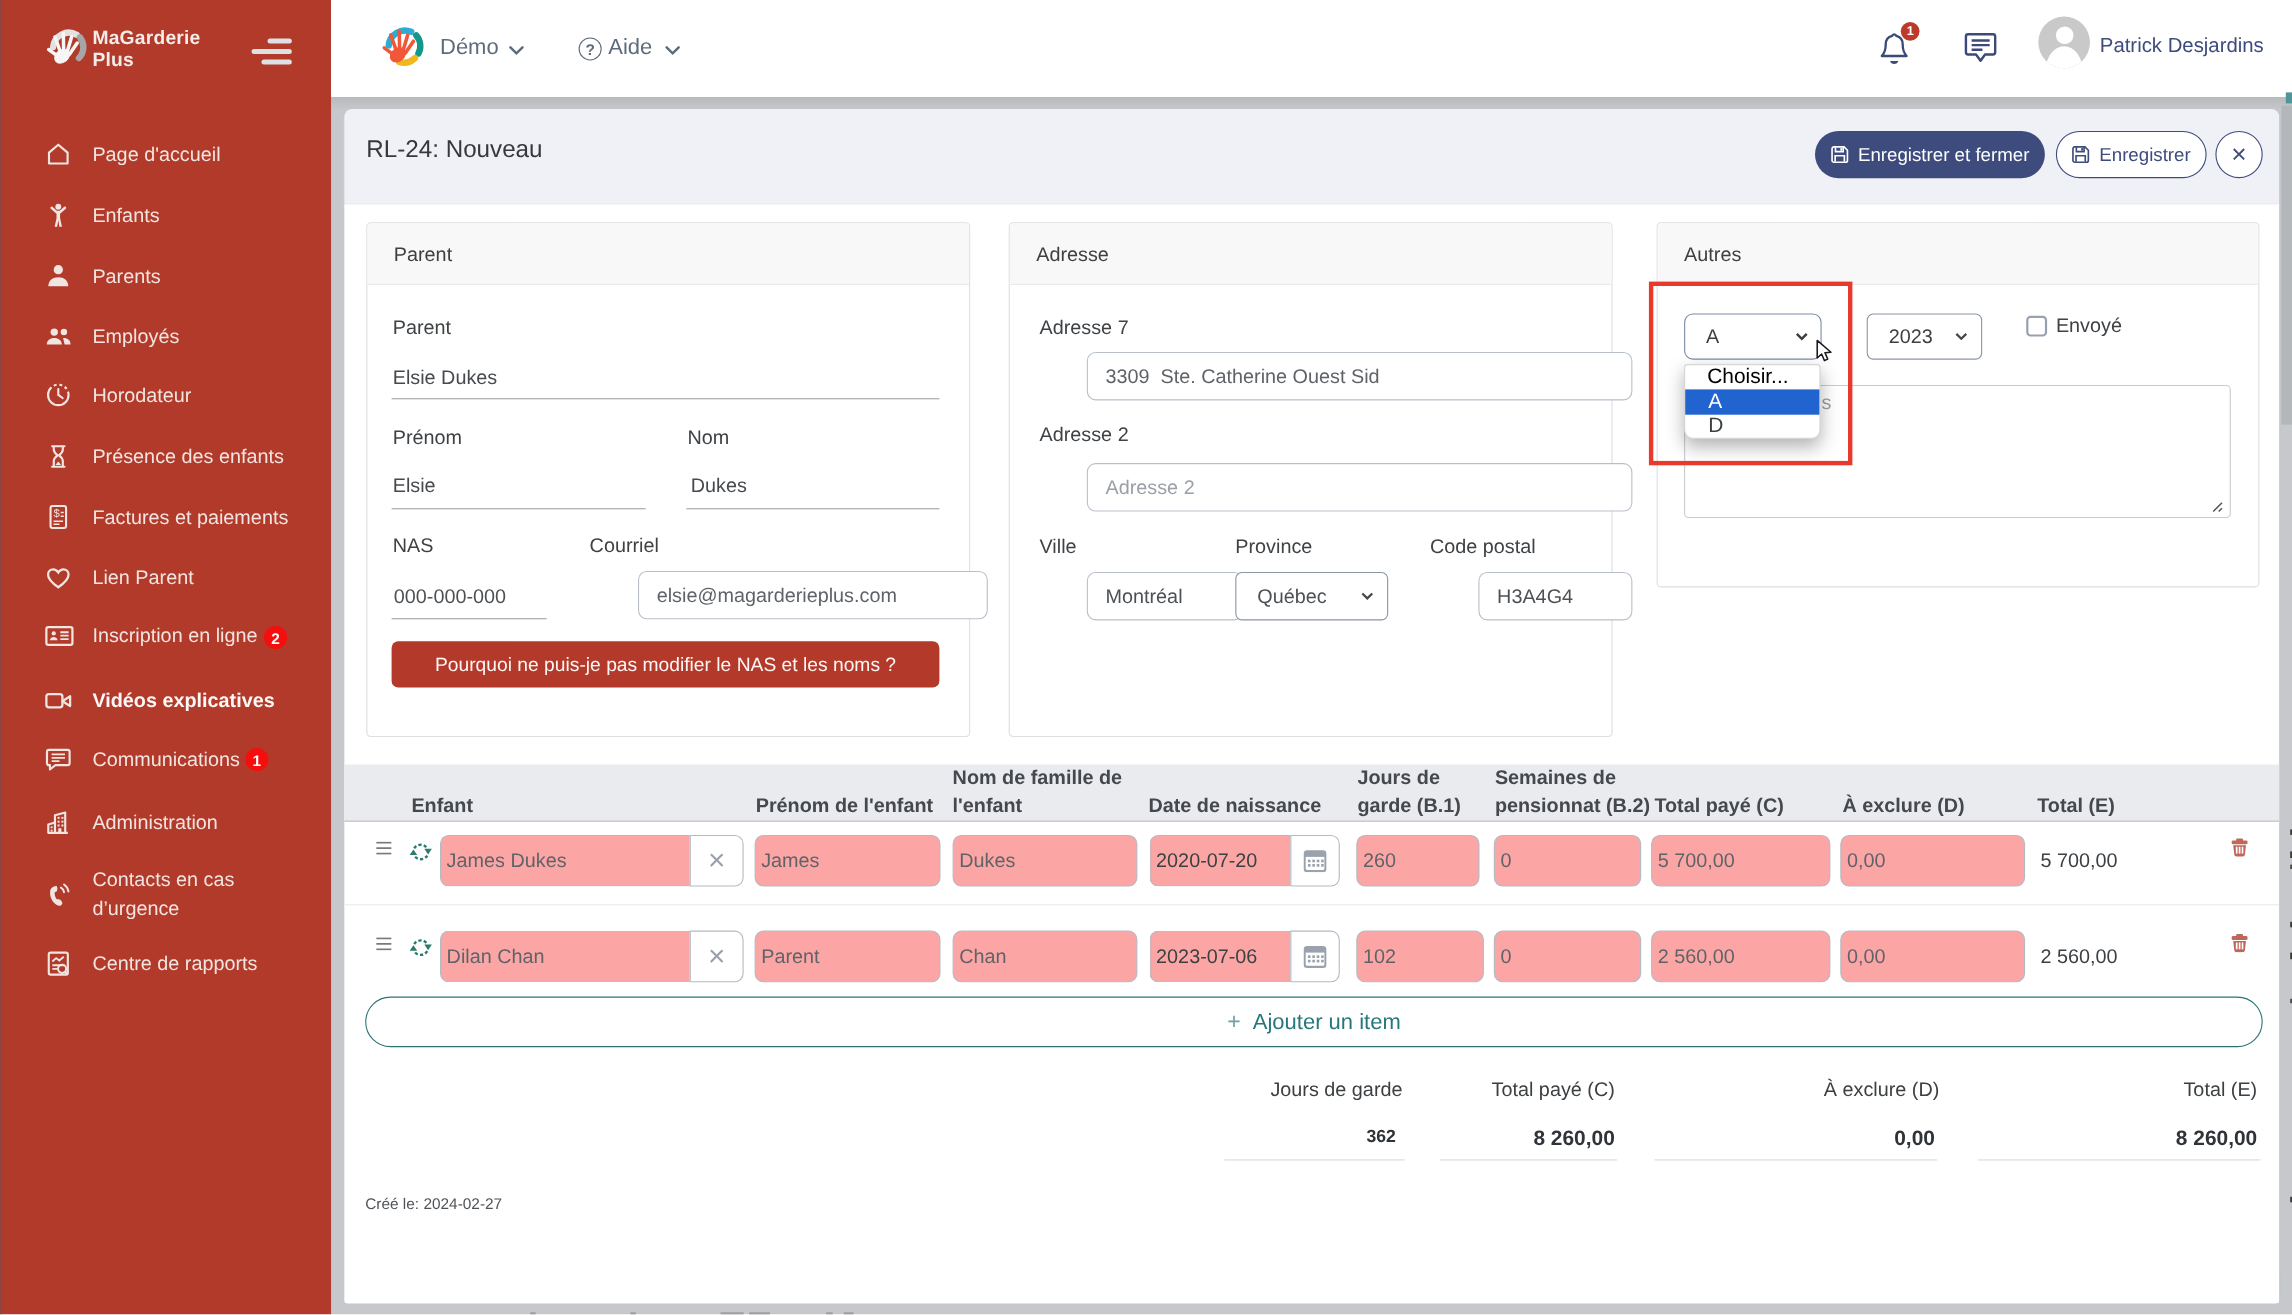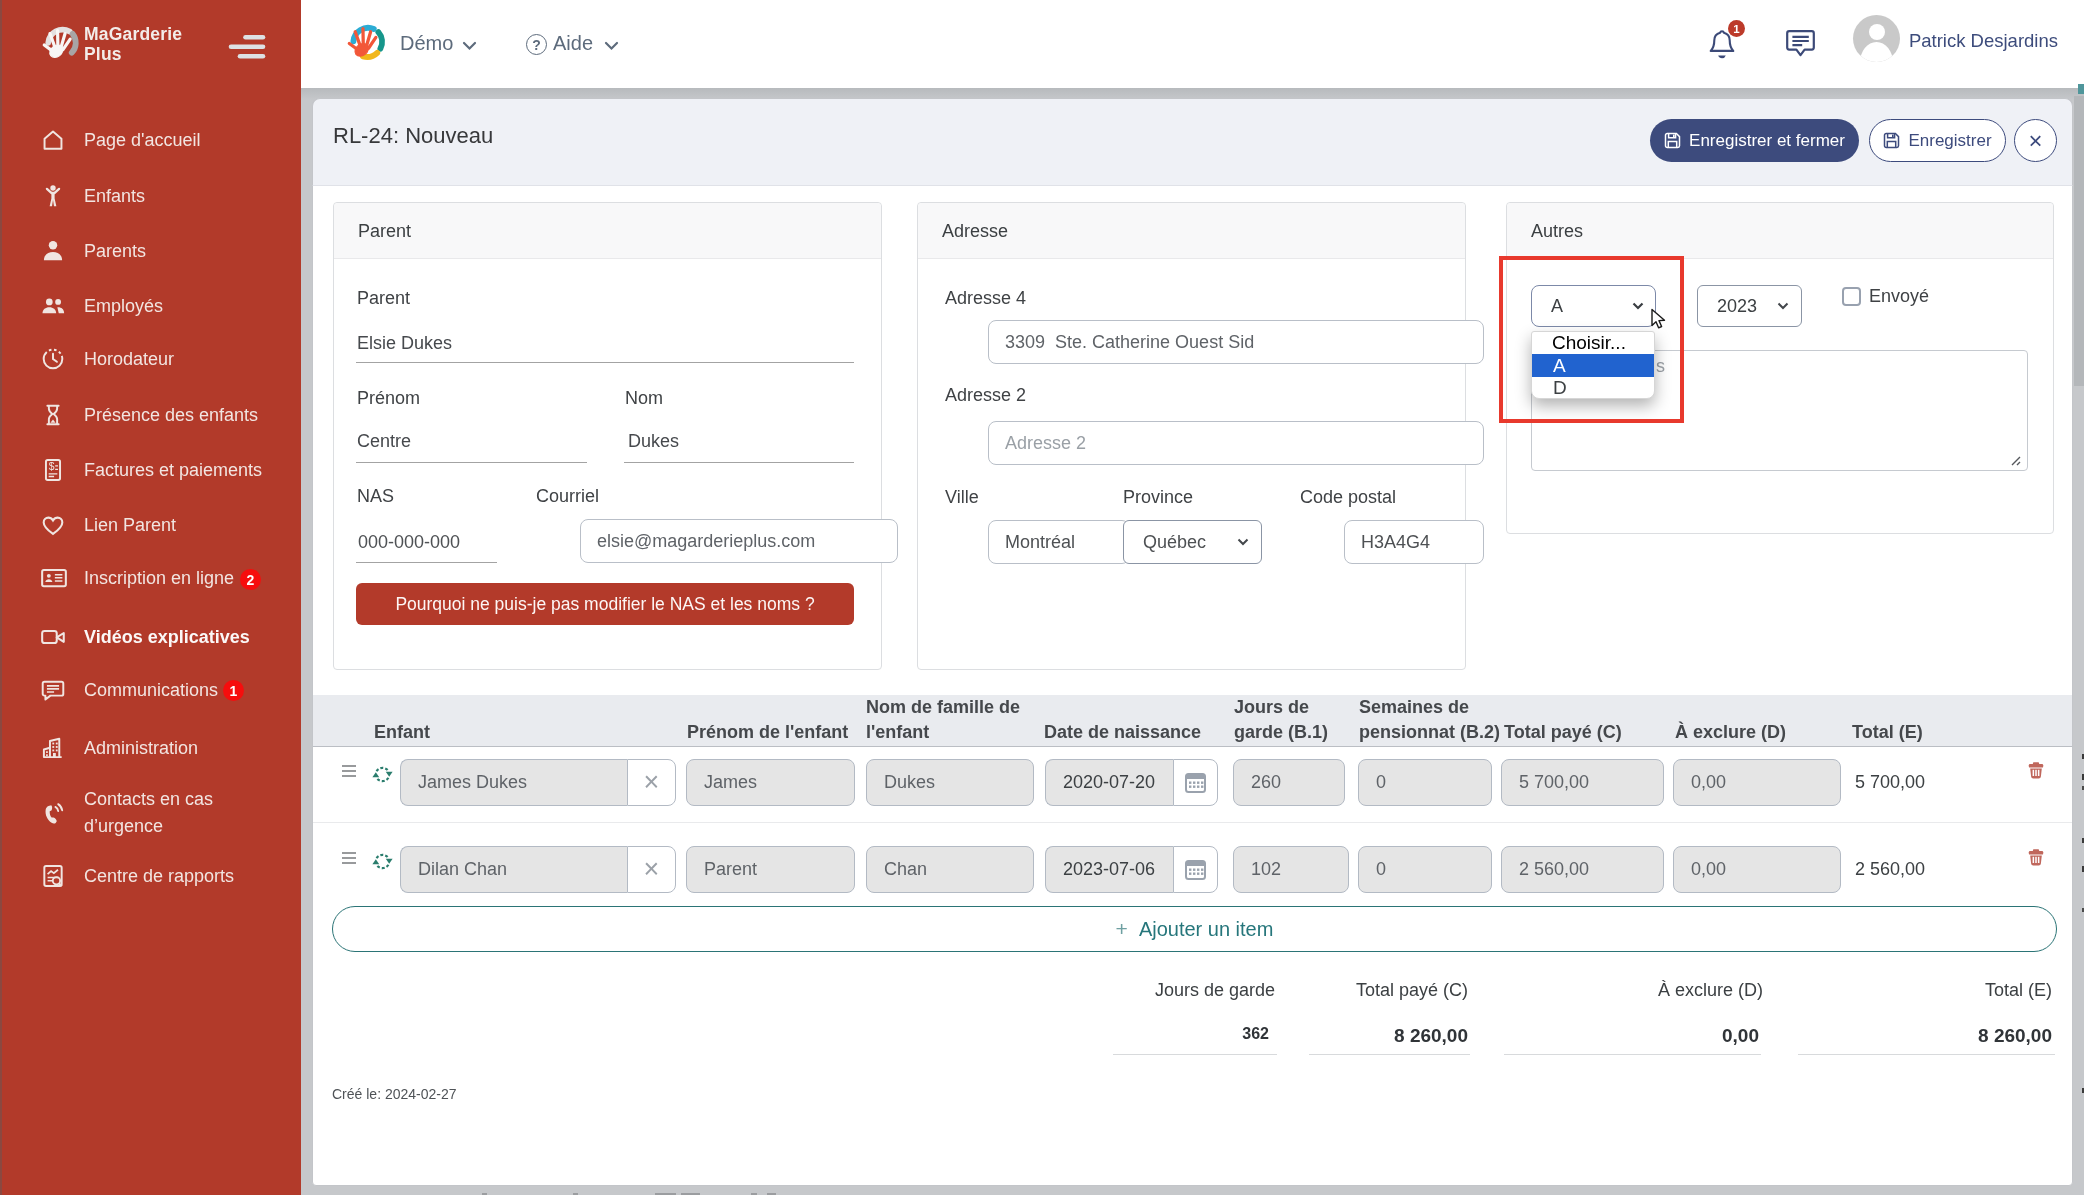--- a/index.html
+++ b/index.html
@@ -28,22 +28,22 @@
   .lbl { position:absolute; font-size:18px; color:#3f4245; white-space:nowrap; }
   .val { position:absolute; font-size:18px; color:#46494d; white-space:nowrap;text-align:center; }
   .uline { position:absolute; height:1px; background:#a3a3a3; }
   .input { position:absolute; border:1px solid #b9bfc8; border-radius:8px; background:#fff;
            font-size:18px; color:#5f6368; display:flex; align-items:center; padding-left:16px; white-space:nowrap;margin-left:44px; }
   .sel { position:absolute; border:1px solid #8b95a5; border-radius:6px; background:#fff;
          font-size:18px; color:#3c4043; display:flex; align-items:center; padding-left:19px; }
   .sel .chev { position:absolute; right:12px; top:50%; margin-top:-4px; width:12px; height:8px; }
   
   .th { position:absolute; font-size:18px; font-weight:bold; color:#45484c; white-space:nowrap; }
-  .cellin { position:absolute; border:1px solid #b3bac4; border-radius:8px; background:#e5e5e5;
-            font-size:18px; color:#5f6368; display:flex; align-items:center; padding-left:17px; white-space:nowrap; }
+  .cellin { position:absolute; border:1px solid #b3bac4; border-radius:8px; background:#fca5a5;
+            font-size:18px; color:#5f6368; display:flex; align-items:center; padding-left:5px; white-space:nowrap; }
   .plain { position:absolute; font-size:18px; color:#3c4043; white-space:nowrap; }
   .rline { position:absolute; left:313px; width:1759px; height:1px; background:#e9eaec; }
 </style>
 </head>
 <body>
 <div class="abs" id="main"></div>
 <div class="abs" id="sidebar">
     <div class="abs edge"></div>
   </div>
 <div class="abs" id="topbar"></div>
@@ -271,32 +271,32 @@
     <div class="phead">
       <span>Autres</span>
     </div>
   </div>
 
 <div class="abs lbl" style="left:357px;top:288px">Parent</div>
 <div class="abs val" style="left:357px;top:333px">Elsie Dukes</div>
 <div class="abs uline" style="left:356px;top:362px;width:498px"></div>
 <div class="abs lbl" style="left:357px;top:388px">Prénom</div>
 <div class="abs lbl" style="left:625px;top:388px">Nom</div>
-<div class="abs val" style="left:357px;top:431px">Centre</div>
+<div class="abs val" style="left:357px;top:431px">Elsie</div>
 <div class="abs val" style="left:628px;top:431px">Dukes</div>
 <div class="abs uline" style="left:356px;top:462px;width:231px"></div>
 <div class="abs uline" style="left:624px;top:462px;width:230px"></div>
 <div class="abs lbl" style="left:357px;top:486px">NAS</div>
 <div class="abs lbl" style="left:536px;top:486px">Courriel</div>
 <div class="abs val" style="left:358px;top:532px;color:#4e5154">000-000-000</div>
 <div class="abs uline" style="left:356px;top:562px;width:141px"></div>
 <div class="abs input" style="left:536px;top:519px;width:318px;height:44px">elsie@magarderieplus.com</div>
 <div class="abs" style="left:356px;top:583px;width:498px;height:42px;border-radius:6px;background:#b33a2a;color:#fdf6f5;font-size:17.5px;font-weight:500;display:flex;align-items:center;justify-content:center">Pourquoi ne puis-je pas modifier le NAS et les noms ?</div>
 
-<div class="abs lbl" style="left:945px;top:288px">Adresse 4</div>
+<div class="abs lbl" style="left:945px;top:288px">Adresse 7</div>
 <div class="abs input" style="left:944px;top:320px;width:496px;height:44px">3309&nbsp;&nbsp;Ste. Catherine Ouest Sid</div>
 <div class="abs lbl" style="left:945px;top:385px">Adresse 2</div>
 <div class="abs input" style="left:944px;top:421px;width:496px;height:44px;color:#9aa0a6">Adresse 2</div>
 <div class="abs lbl" style="left:945px;top:487px">Ville</div>
 <div class="abs lbl" style="left:1123px;top:487px">Province</div>
 <div class="abs lbl" style="left:1300px;top:487px">Code postal</div>
 <div class="abs input" style="left:944px;top:520px;width:142px;height:44px;color:#4e5154">Montréal</div>
 <div class="abs sel" style="left:1123px;top:520px;width:139px;height:44px;color:#4e5154">Québec
   <svg class="chev" viewBox="0 0 12 8">
       <path d="M1.5 1.5 L6 6 L10.5 1.5" fill="none" stroke="#43474b" stroke-width="2"></path>

